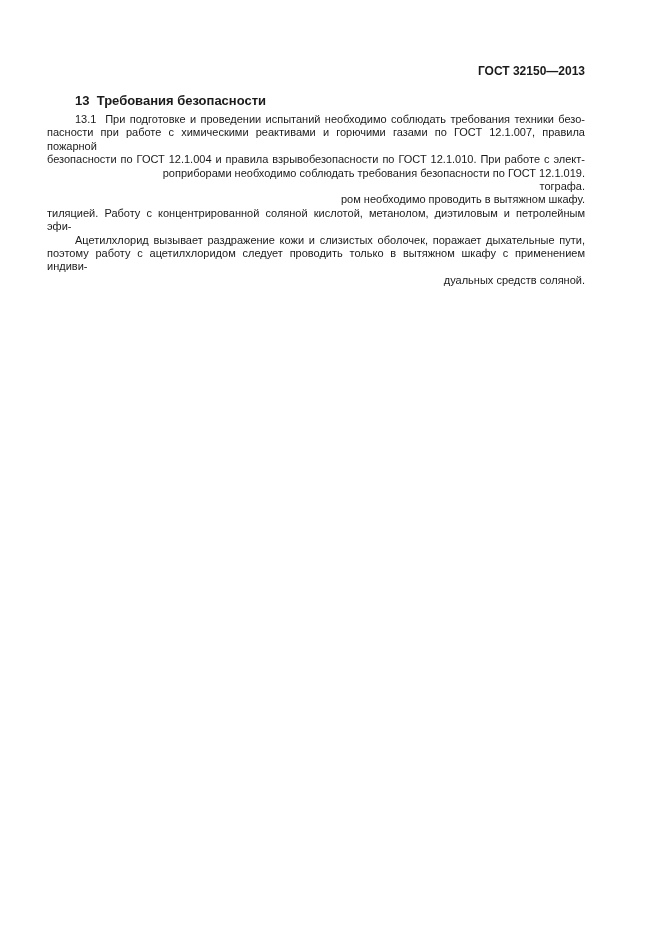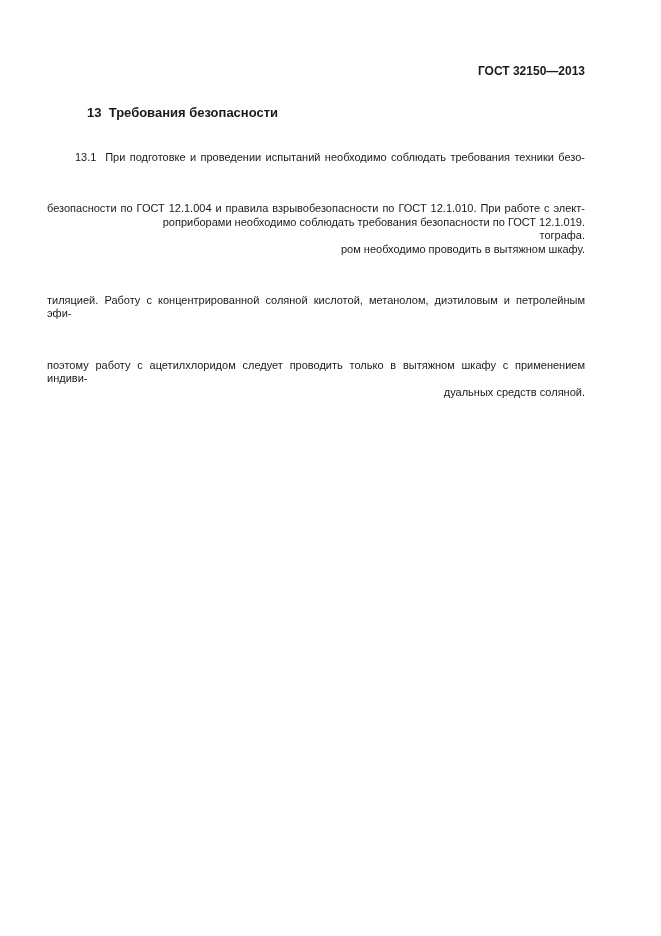--- a/index.html
+++ b/index.html
@@ -19,36 +19,36 @@
     width: 538px;
     text-align: right;
     font-size: 12px;
     line-height: 15px;
     font-weight: bold;
   }
   .section-heading {
     position: absolute;
     top: 92px;
     left: 75px;
-    margin: 12px;
+    margin: 0;
     font-size: 13px;
     line-height: 17px;
     font-weight: bold;
     text-align: center;
   }
   .body-text {
     position: absolute;
     top: 113px;
     left: 47px;
     width: 538px;
     font-size: 11px;
     line-height: 13.4px;
   }
   .ln { text-align: right; }
-  .ln.j { text-align: justify; text-align-last: justify; margin-top: 38px; }
+  .ln.j { text-align: justify; text-align-last: justify; }
   .ln.ind { text-indent: 28px; }
   .page-number {
     position: absolute;
     top: 845px;
     left: 47px;
     width: 538px;
     text-align: right;
     font-size: 13px;
     line-height: 14px;
     color: #3a3a3a;
@@ -61,28 +61,30 @@
 
   <div class="running-header">
     <span>ГОСТ 32150—2013</span>
   </div>
 
   <h1 class="section-heading">13&nbsp; Требования безопасности</h1>
 
   <div class="body-text">
 
     <div class="ln j ind">13.1&nbsp; При подготовке и проведении испытаний необходимо соблюдать требования техники безо-</div>
+    <div class="ln j">пасности при работе с химическими реактивами и горючими газами по ГОСТ 12.1.007, правила пожарной</div>
     <div class="ln j">безопасности по ГОСТ 12.1.004 и правила взрывобезопасности по ГОСТ 12.1.010. При работе с элект-</div>
     <div class="ln">роприборами необходимо соблюдать требования безопасности по ГОСТ 12.1.019.</div>
 
     <div class="ln">тографа.</div>
 
     <div class="ln">ром необходимо проводить в вытяжном шкафу.</div>
     <div class="ln j">тиляцией. Работу с концентрированной соляной кислотой, метанолом, диэтиловым и петролейным эфи-</div>
 
+    <div class="ln j ind">Ацетилхлорид вызывает раздражение кожи и слизистых оболочек, поражает дыхательные пути,</div>
     <div class="ln j">поэтому работу с ацетилхлоридом следует проводить только в вытяжном шкафу с применением индиви-</div>
     <div class="ln">дуальных средств соляной.</div>
 
   </div>
 
   <div class="page-number">11</div>
 
 </div>
 
 </body></html>

